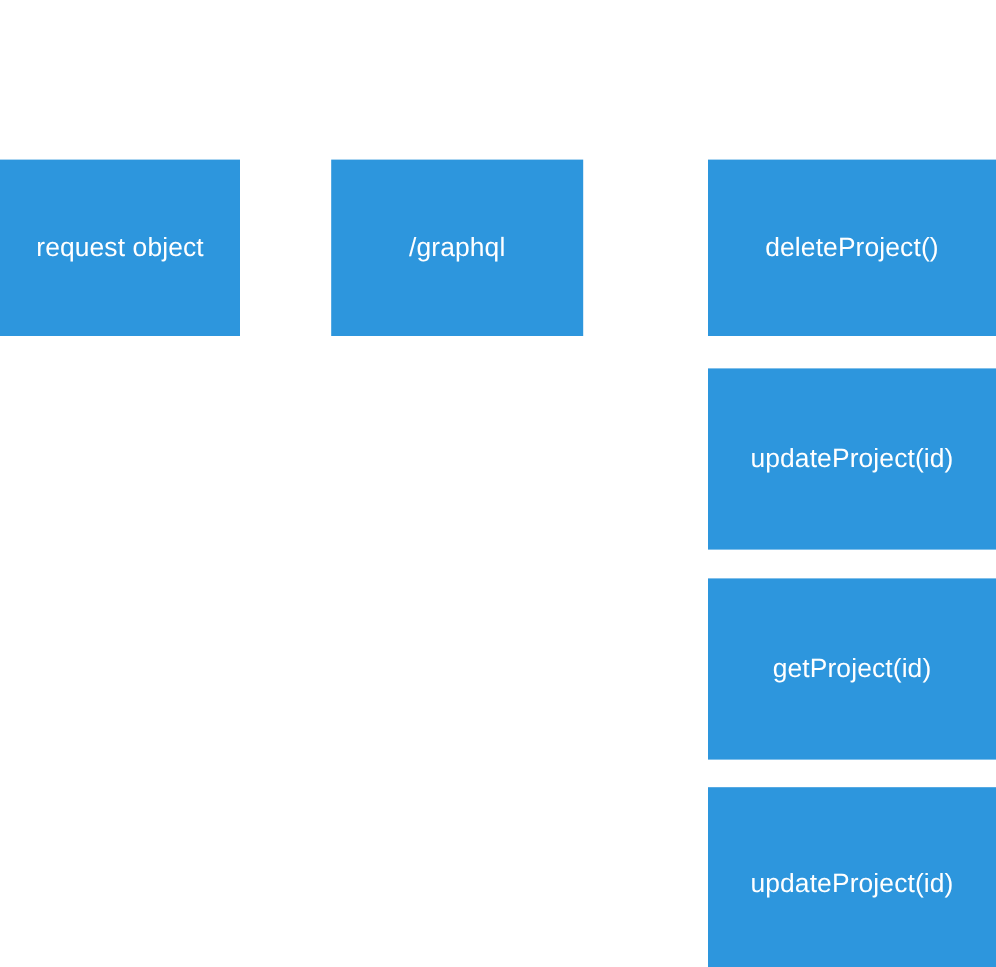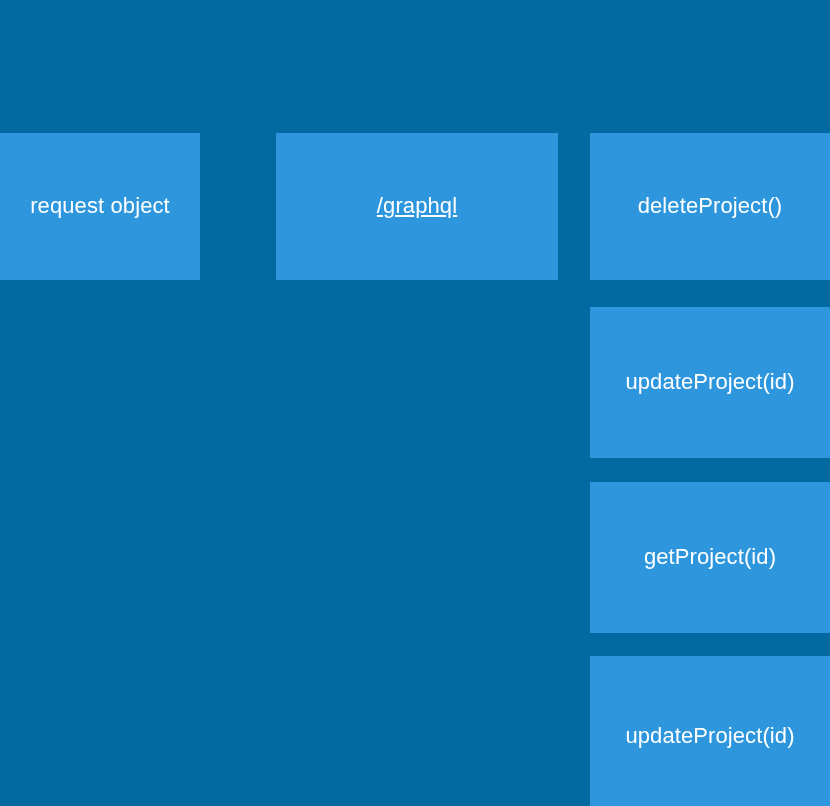--- a/index.html
+++ b/index.html
@@ -11,21 +11,21 @@
   body {
     width: 830px;
     height: 806px;
     overflow: hidden;
     font-family: "Liberation Sans", sans-serif;
   }
   #diagram-canvas {
     position: relative;
     width: 830px;
     height: 806px;
-    background: #0369a1;
+    background: #ffffff;
     overflow: hidden;
   }
   .node-box {
     position: absolute;
     background: #2d96dd;
     color: #ffffff;
     display: flex;
     align-items: center;
     justify-content: center;
     box-sizing: border-box;
@@ -50,23 +50,22 @@
   }
   #node-request-object .node-label {
     
     padding-left: 40px;
   }
 
   
   #node-graphql {
     left: 276px;
     top: 133px;
-    width: 282px;
+    width: 210px;
     height: 147px;
-    text-decoration: underline;
   }
 
   
   #node-create-project {
     left: 590px;
     top: 133px;
     width: 280px;
     height: 147px;
   }
   #node-delete-project {

